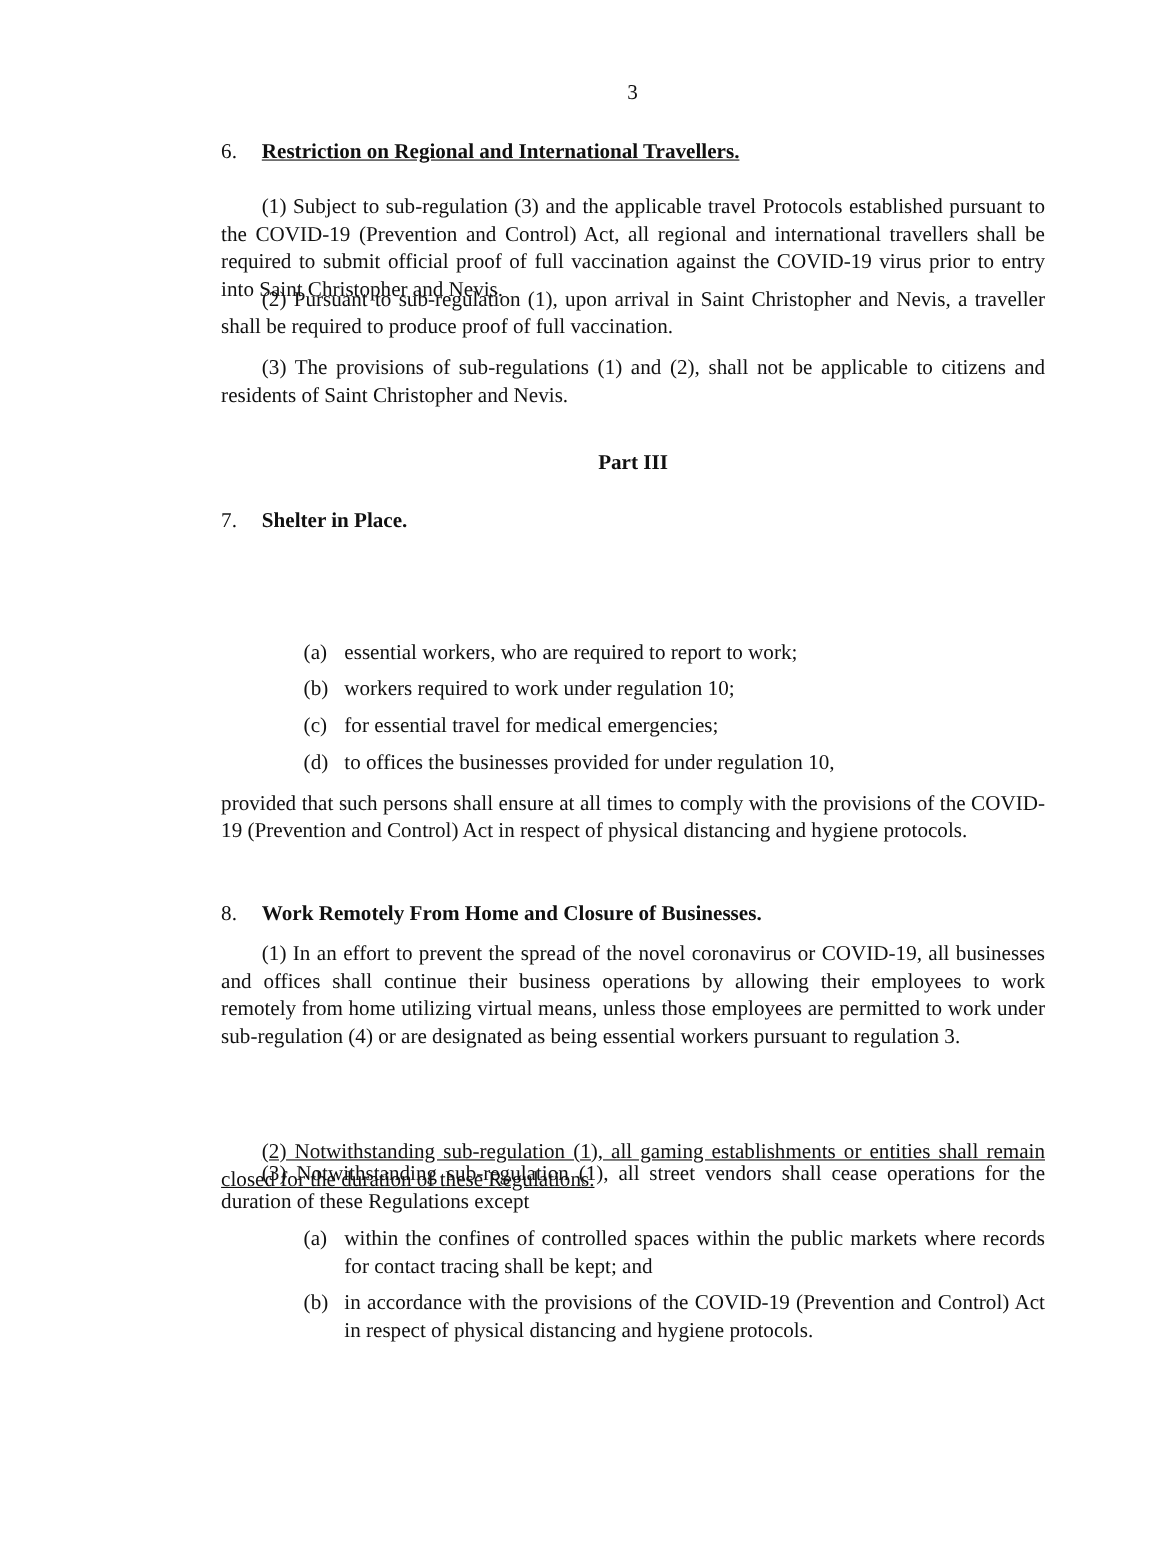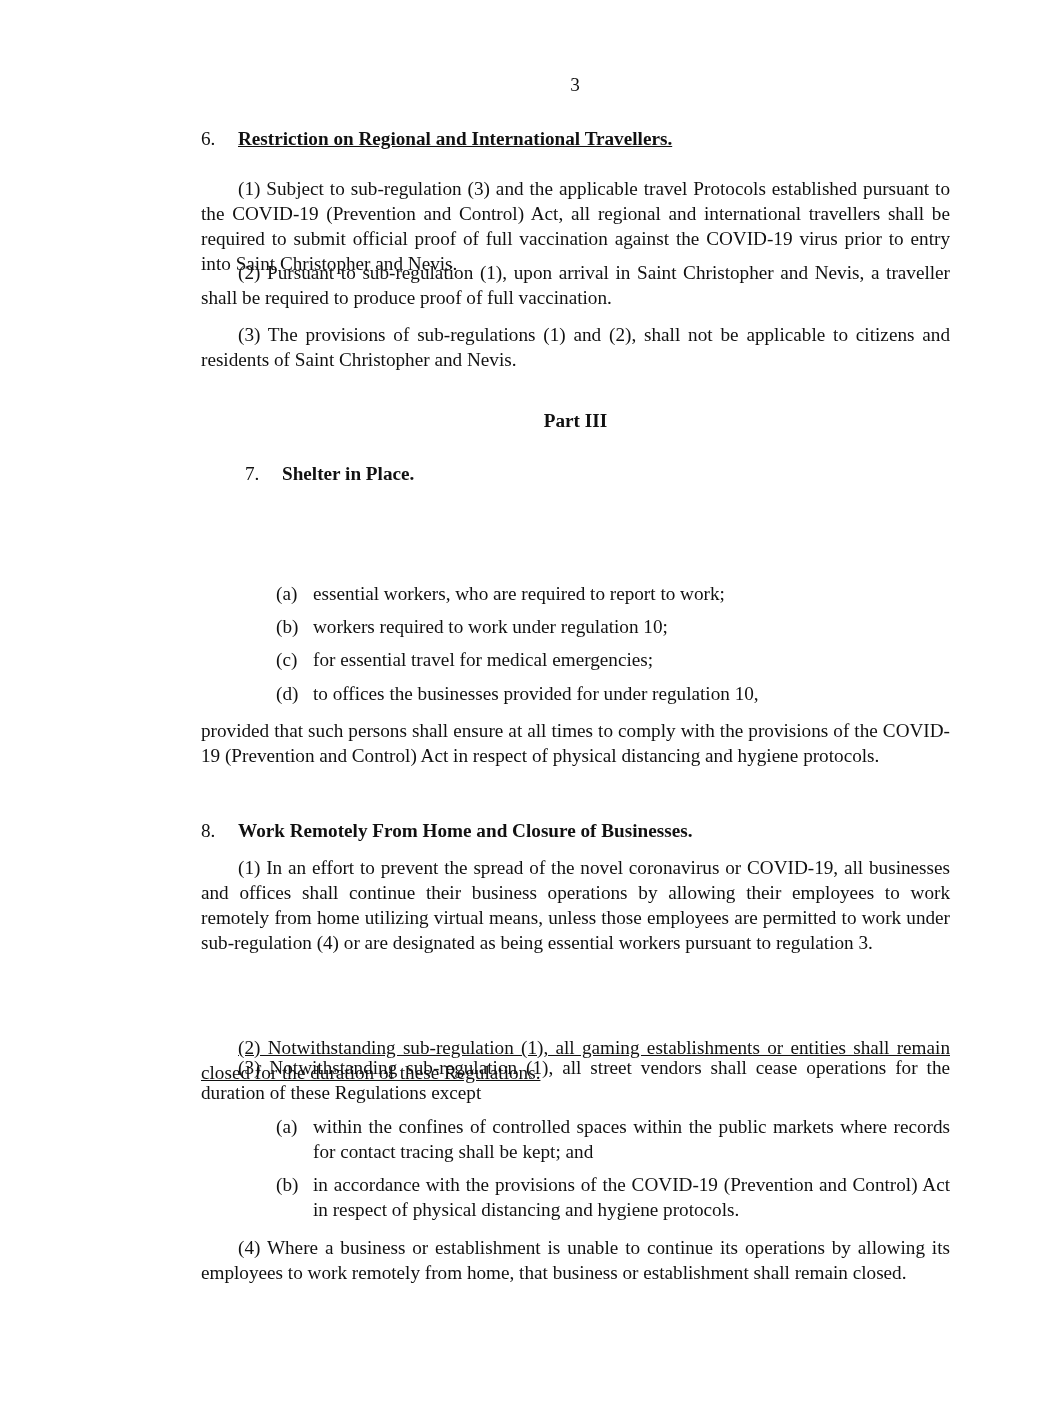--- a/index.html
+++ b/index.html
@@ -28,21 +28,21 @@
 
   <div class="heading" style="top:126px;text-decoration:underline;">
     <span class="num">6.</span><span>Restriction on Regional and International Travellers.</span>
   </div>
   <div class="para" style="top:136px;margin-top:40px;">(1)  Subject to sub-regulation (3) and the applicable travel Protocols established pursuant to the COVID-19 (Prevention and Control) Act, all regional and international travellers shall be required to submit official proof of full vaccination against the COVID-19 virus prior to entry into Saint Christopher and Nevis.</div>
   <div class="para" style="top:260px;">(2)  Pursuant to sub-regulation (1), upon arrival in Saint Christopher and Nevis, a traveller shall be required to produce proof of full vaccination.</div>
   <div class="para" style="top:322px;">(3)  The provisions of sub-regulations (1) and (2), shall not be applicable to citizens and residents of Saint Christopher and Nevis.</div>
 
   <div class="part" style="top:397px;margin-top:11px;">Part III</div>
 
-  <div class="heading" style="top:461px;margin-left:44px;">
+  <div class="heading" style="top:461px;">
     <span class="num">7.</span><span>Shelter in Place.</span>
   </div>
 
   <div class="item" style="top:581px;">
     <span class="lbl">(a)</span>
     <span class="txt">essential workers, who are required to report to work;</span>
   </div>
   <div class="item" style="top:614px;">
     <span class="lbl">(b)</span>
     <span class="txt">workers required to work under regulation 10;</span>
@@ -67,15 +67,14 @@
 
   <div class="item" style="top:1114px;">
     <span class="lbl">(a)</span>
     <span class="txt">within the confines of controlled spaces within the public markets where records for contact tracing shall be kept; and</span>
   </div>
   <div class="item" style="top:1172px;">
     <span class="lbl">(b)</span>
     <span class="txt">in accordance with the provisions of the COVID-19 (Prevention and Control) Act in respect of physical distancing and hygiene protocols.</span>
   </div>
 
-  <div class="para" style="top:1235px;">(4)  Where a business or establishment is unable to continue its operations by allowing its employees to work remotely from home, that business or establishment shall remain closed.</div>
 
 </div>
 
 </body></html>

